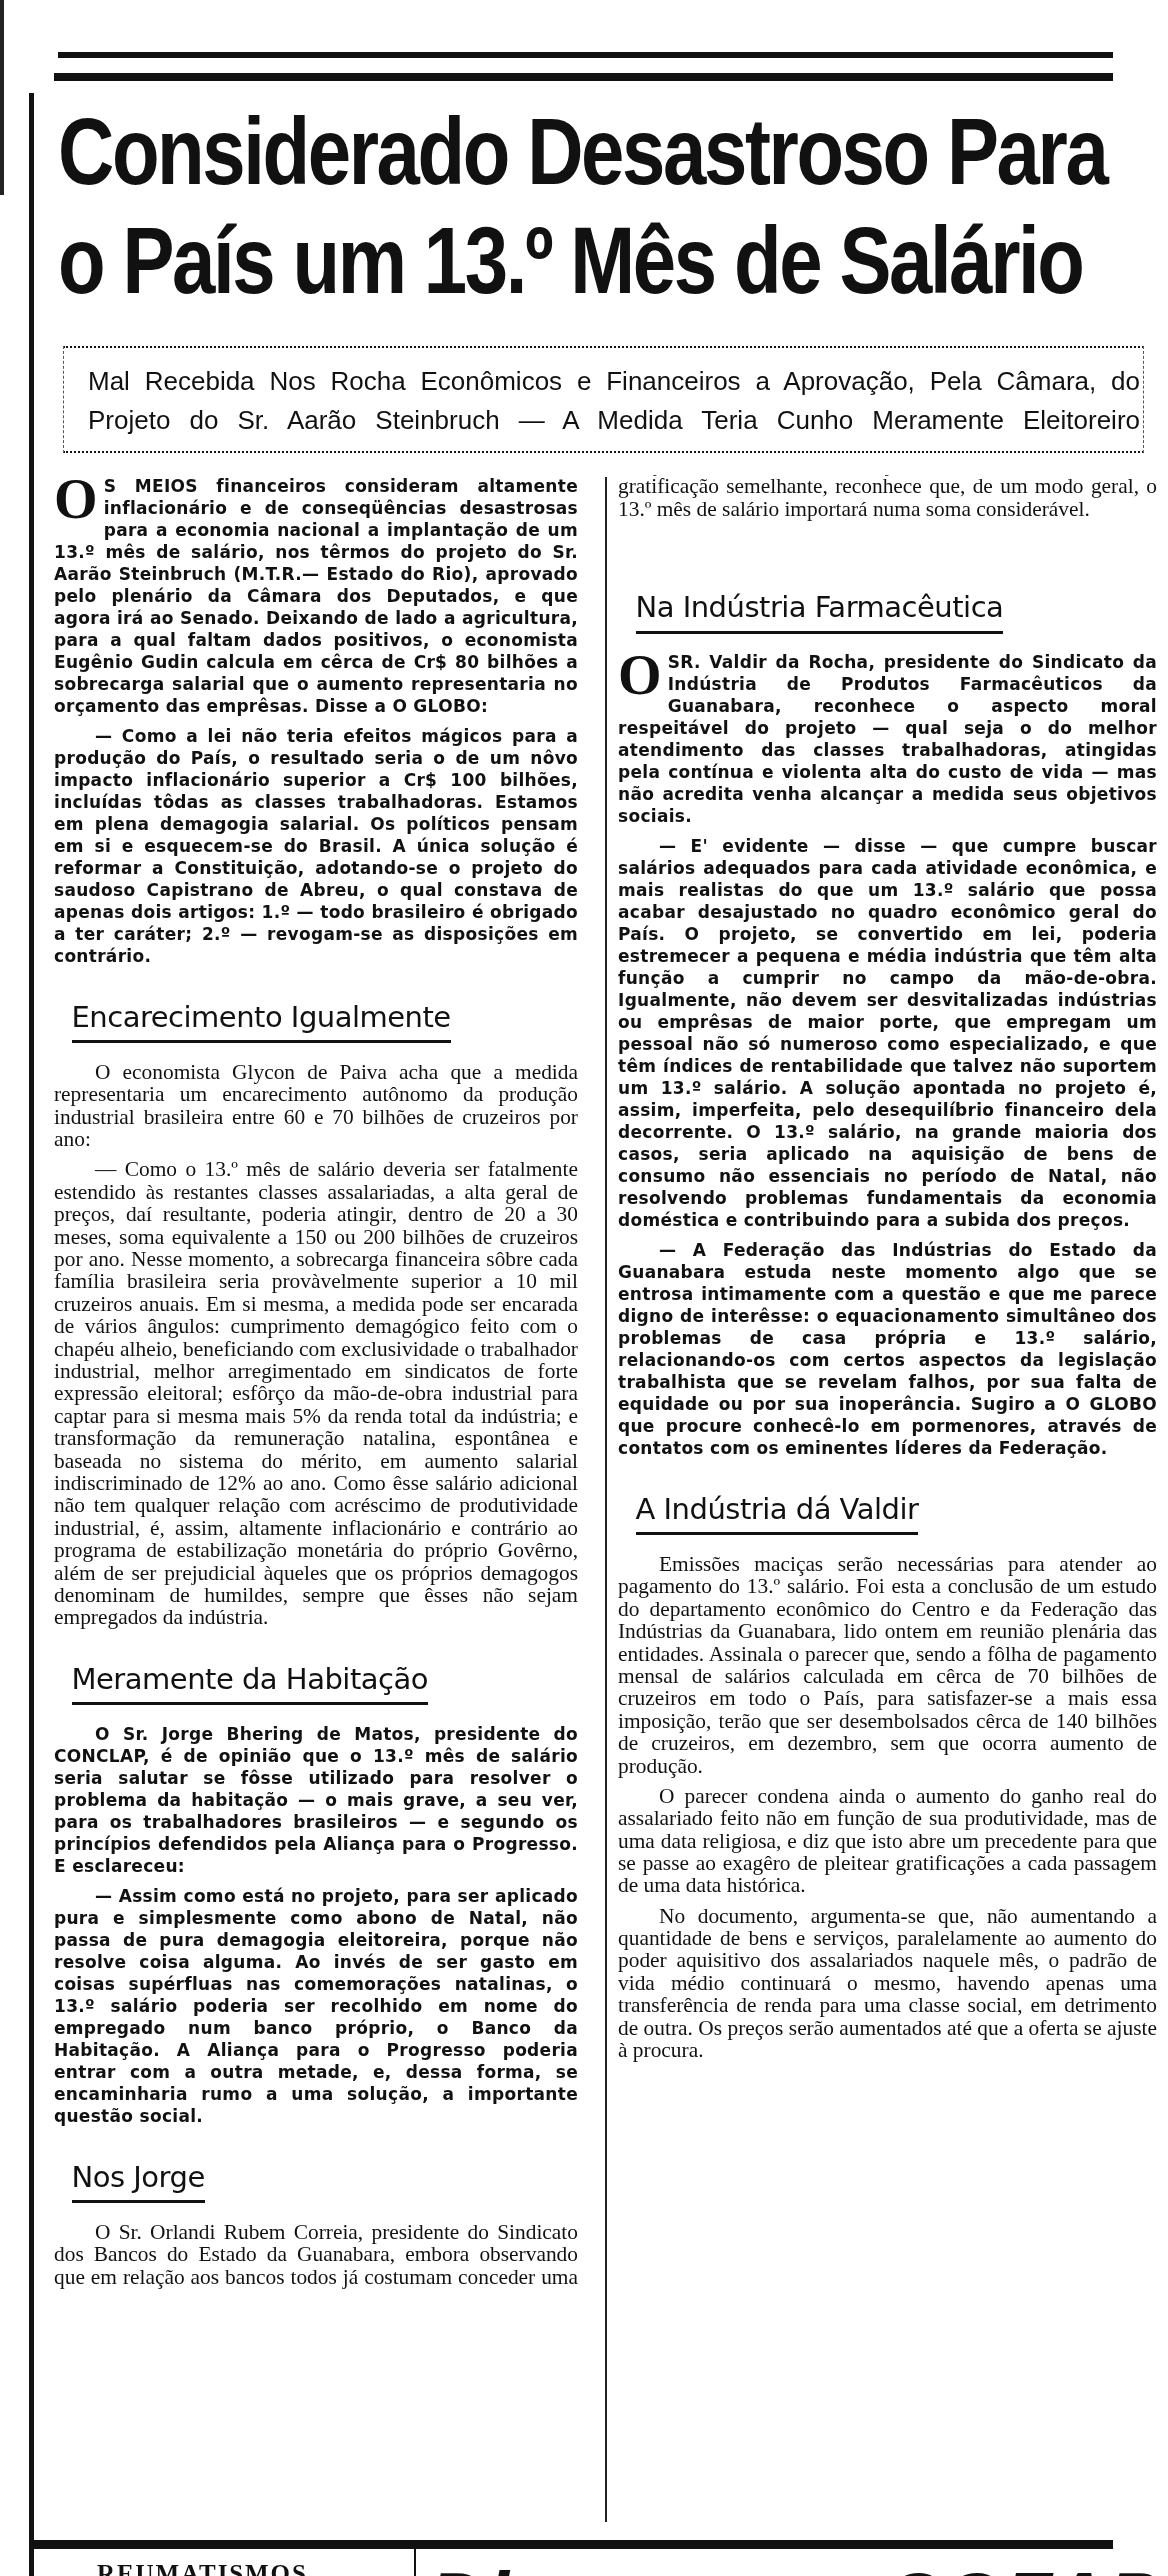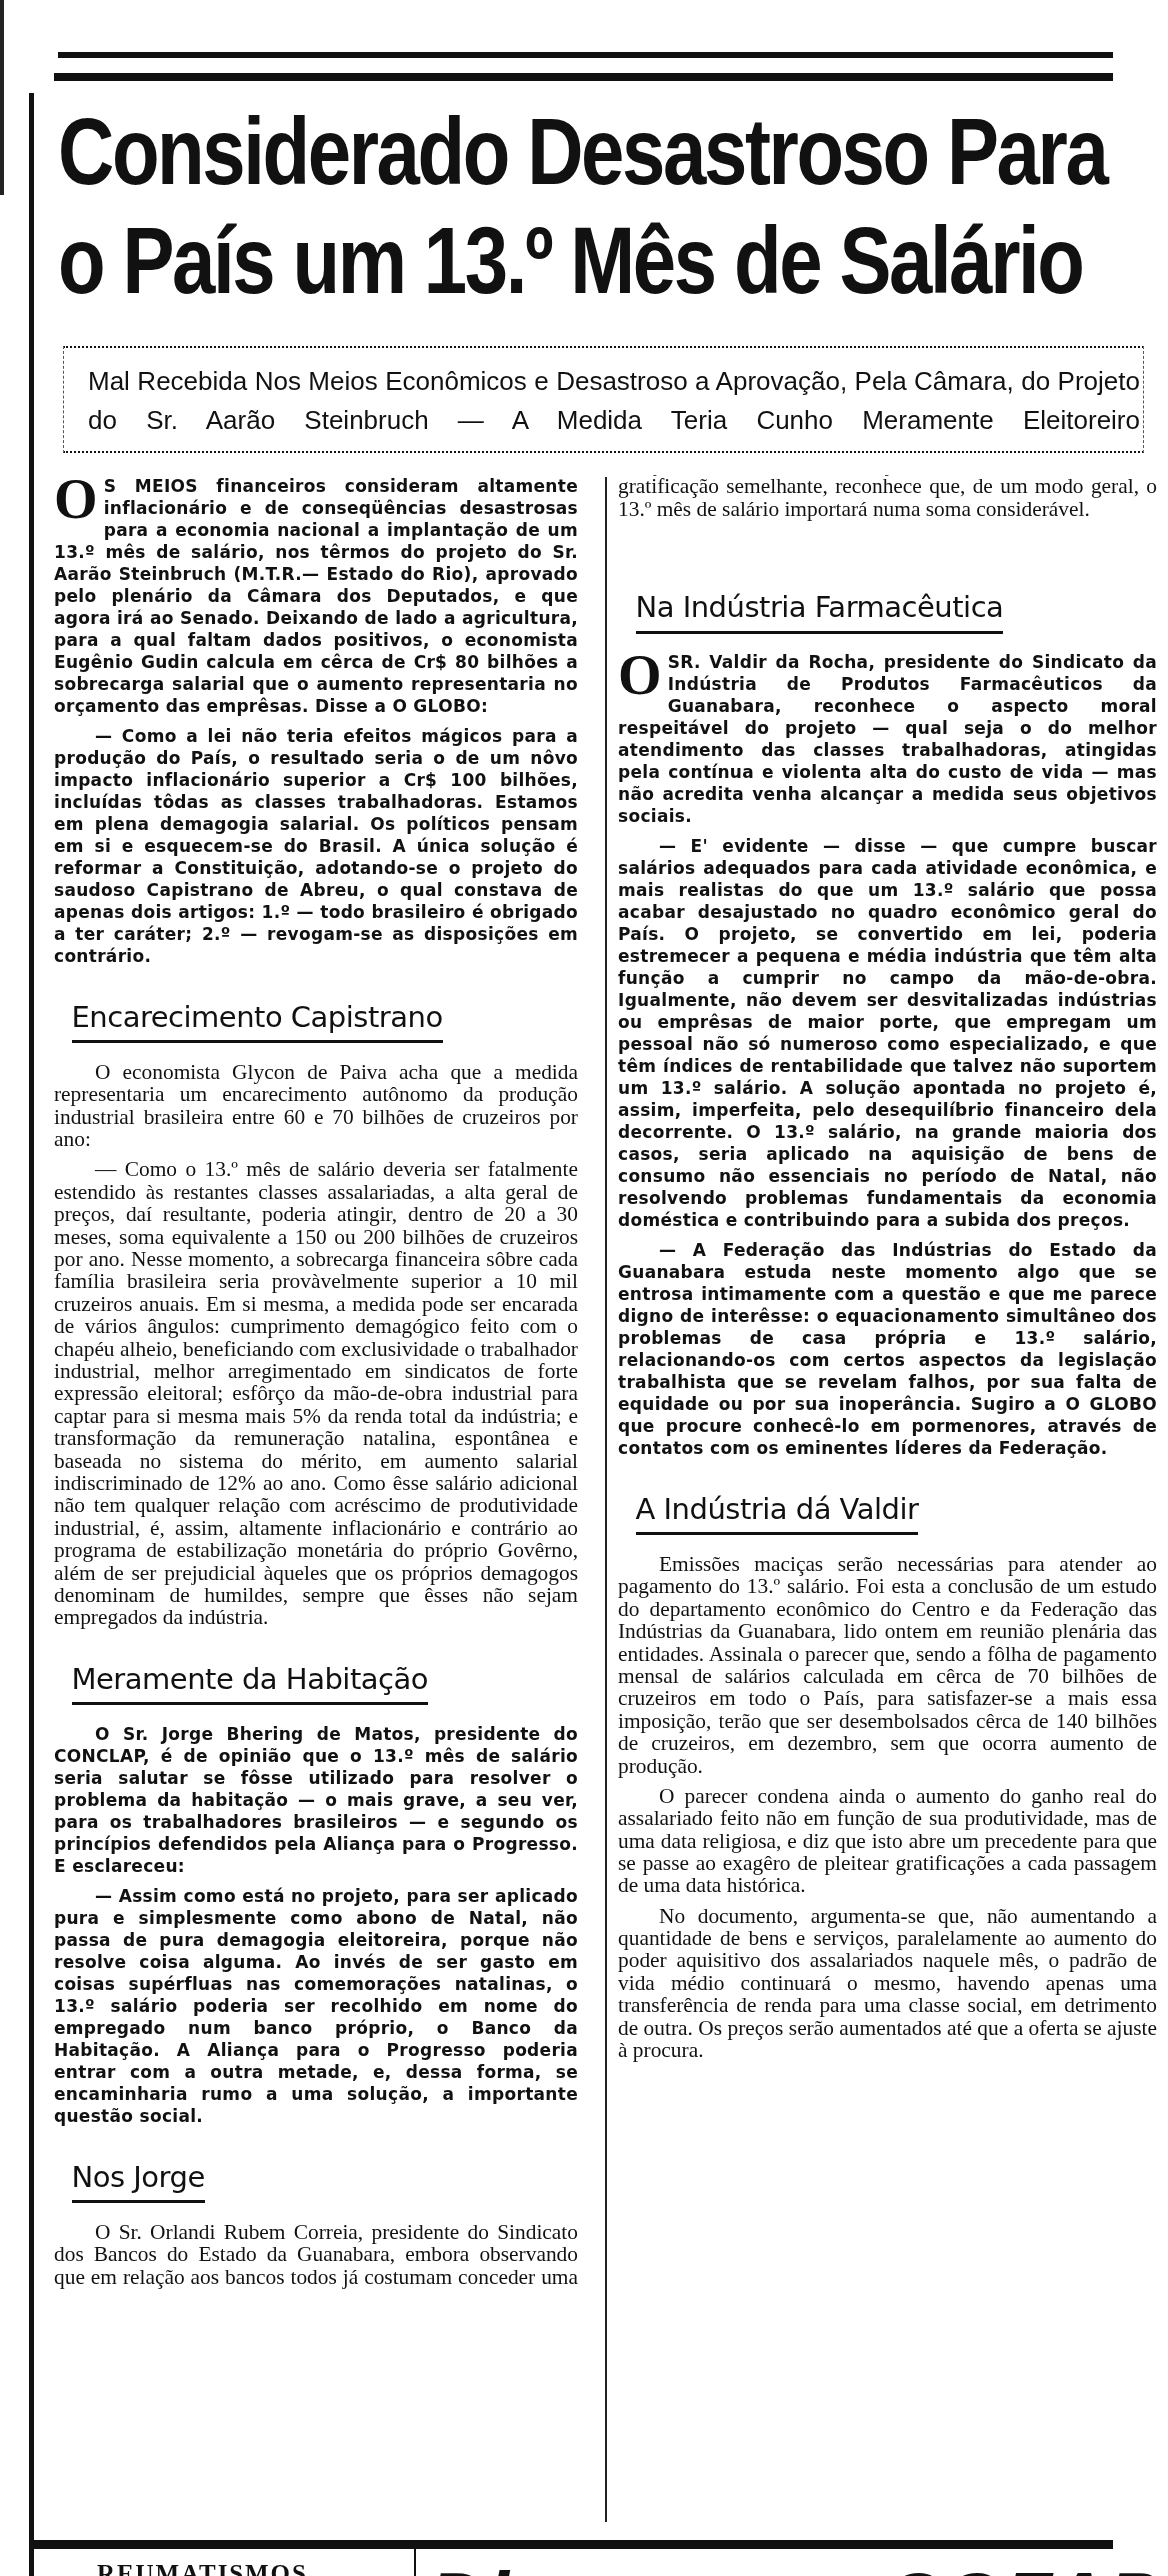--- a/index.html
+++ b/index.html
@@ -44,31 +44,31 @@
   <div class="left-edge"></div>
   <div class="rule1"></div>
   <div class="rule2"></div>
 
   <h1 class="headline" style="margin:0;">
     <div>Considerado Desastroso Para</div>
     <div>o País um 13.º Mês de Salário</div>
   </h1>
 
   <div class="subbox"></div>
-  <div class="subtitle">Mal Recebida Nos Meios Econômicos e Desastroso a Aprovação, Pela Câmara, do Projeto do Sr. Aarão Steinbruch — A Medida Teria Cunho Meramente Eleitoreiro</div>
+  <div class="subtitle">Mal Recebida Nos Rocha Econômicos e Financeiros a Aprovação, Pela Câmara, do Projeto do Sr. Aarão Steinbruch — A Medida Teria Cunho Meramente Eleitoreiro</div>
 
   <div class="colsep"></div>
 
   <div class="col col-left">
     <div class="bold-sans">
       <p class="first"><span class="dropcap">O</span><span>S MEIOS financeiros consideram altamente inflacionário e de conseqüências desastrosas para a economia nacional a implantação de um 13.º mês de salário, nos têrmos do projeto do Sr. Aarão Steinbruch (M.T.R.— Estado do Rio), aprovado pelo plenário da Câmara dos Deputados, e que agora irá ao Senado. Deixando de lado a agricultura, para a qual faltam dados positivos, o economista Eugênio Gudin calcula em cêrca de Cr$ 80 bilhões a sobrecarga salarial que o aumento representaria no orçamento das emprêsas. Disse a O GLOBO:</span></p>
       <p>— Como a lei não teria efeitos mágicos para a produção do País, o resultado seria o de um nôvo impacto inflacionário superior a Cr$ 100 bilhões, incluídas tôdas as classes trabalhadoras. Estamos em plena demagogia salarial. Os políticos pensam em si e esquecem-se do Brasil. A única solução é reformar a Constituição, adotando-se o projeto do saudoso Capistrano de Abreu, o qual constava de apenas dois artigos: 1.º — todo brasileiro é obrigado a ter caráter; 2.º — revogam-se as disposições em contrário.</p>
     </div>
 
-    <div class="subhead-wrap"><h2 class="subhead">Encarecimento Capistrano</h2></div>
+    <div class="subhead-wrap"><h2 class="subhead">Encarecimento Igualmente</h2></div>
     <div class="serif">
       <p>O economista Glycon de Paiva acha que a medida representaria um encarecimento autônomo da produção industrial brasileira entre 60 e 70 bilhões de cruzeiros por ano:</p>
       <p>— Como o 13.º mês de salário deveria ser fatalmente estendido às restantes classes assalariadas, a alta geral de preços, daí resultante, poderia atingir, dentro de 20 a 30 meses, soma equivalente a 150 ou 200 bilhões de cruzeiros por ano. Nesse momento, a sobrecarga financeira sôbre cada família brasileira seria provàvelmente superior a 10 mil cruzeiros anuais. Em si mesma, a medida pode ser encarada de vários ângulos: cumprimento demagógico feito com o chapéu alheio, beneficiando com exclusividade o trabalhador industrial, melhor arregimentado em sindicatos de forte expressão eleitoral; esfôrço da mão-de-obra industrial para captar para si mesma mais 5% da renda total da indústria; e transformação da remuneração natalina, espontânea e baseada no sistema do mérito, em aumento salarial indiscriminado de 12% ao ano. Como êsse salário adicional não tem qualquer relação com acréscimo de produtividade industrial, é, assim, altamente inflacionário e contrário ao programa de estabilização monetária do próprio Govêrno, além de ser prejudicial àqueles que os próprios demagogos denominam de humildes, sempre que êsses não sejam empregados da indústria.</p>
     </div>
 
     <div class="subhead-wrap"><h2 class="subhead">Meramente da Habitação</h2></div>
     <div class="bold-sans">
       <p>O Sr. Jorge Bhering de Matos, presidente do CONCLAP, é de opinião que o 13.º mês de salário seria salutar se fôsse utilizado para resolver o problema da habitação — o mais grave, a seu ver, para os trabalhadores brasileiros — e segundo os princípios defendidos pela Aliança para o Progresso. E esclareceu:</p>
       <p>— Assim como está no projeto, para ser aplicado pura e simplesmente como abono de Natal, não passa de pura demagogia eleitoreira, porque não resolve coisa alguma. Ao invés de ser gasto em coisas supérfluas nas comemorações natalinas, o 13.º salário poderia ser recolhido em nome do empregado num banco próprio, o Banco da Habitação. A Aliança para o Progresso poderia entrar com a outra metade, e, dessa forma, se encaminharia rumo a uma solução, a importante questão social.</p>
     </div>

